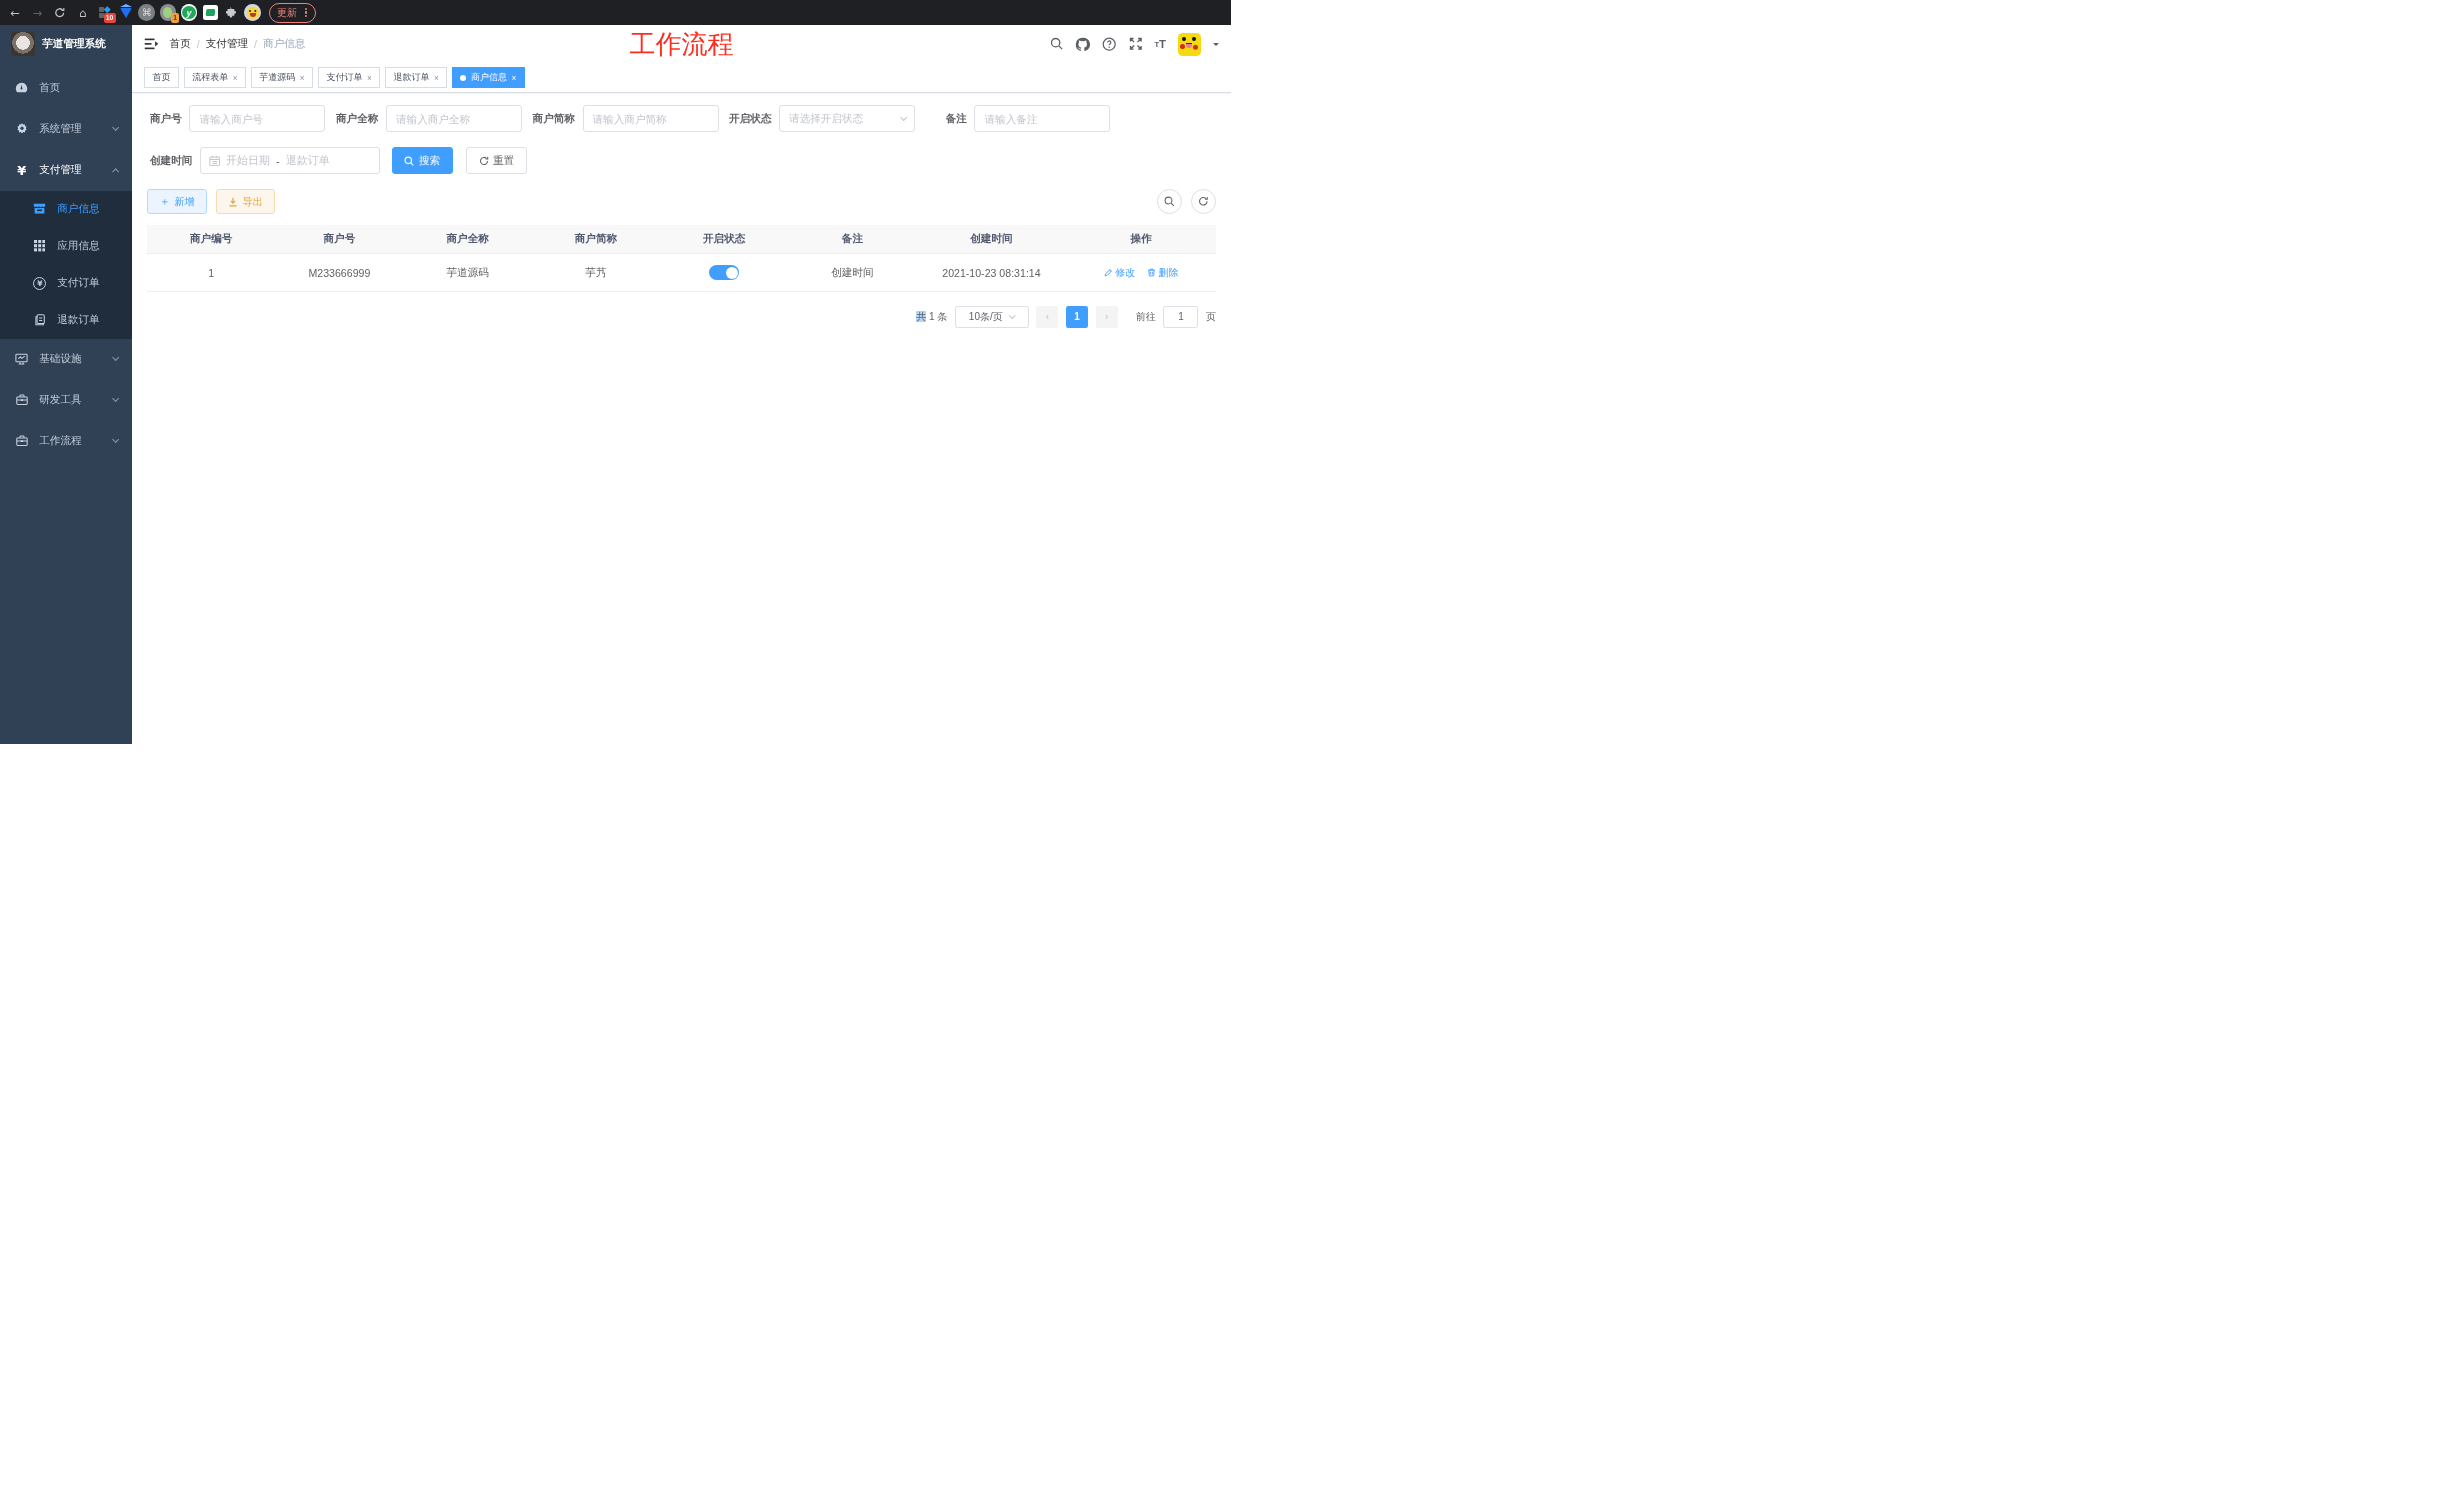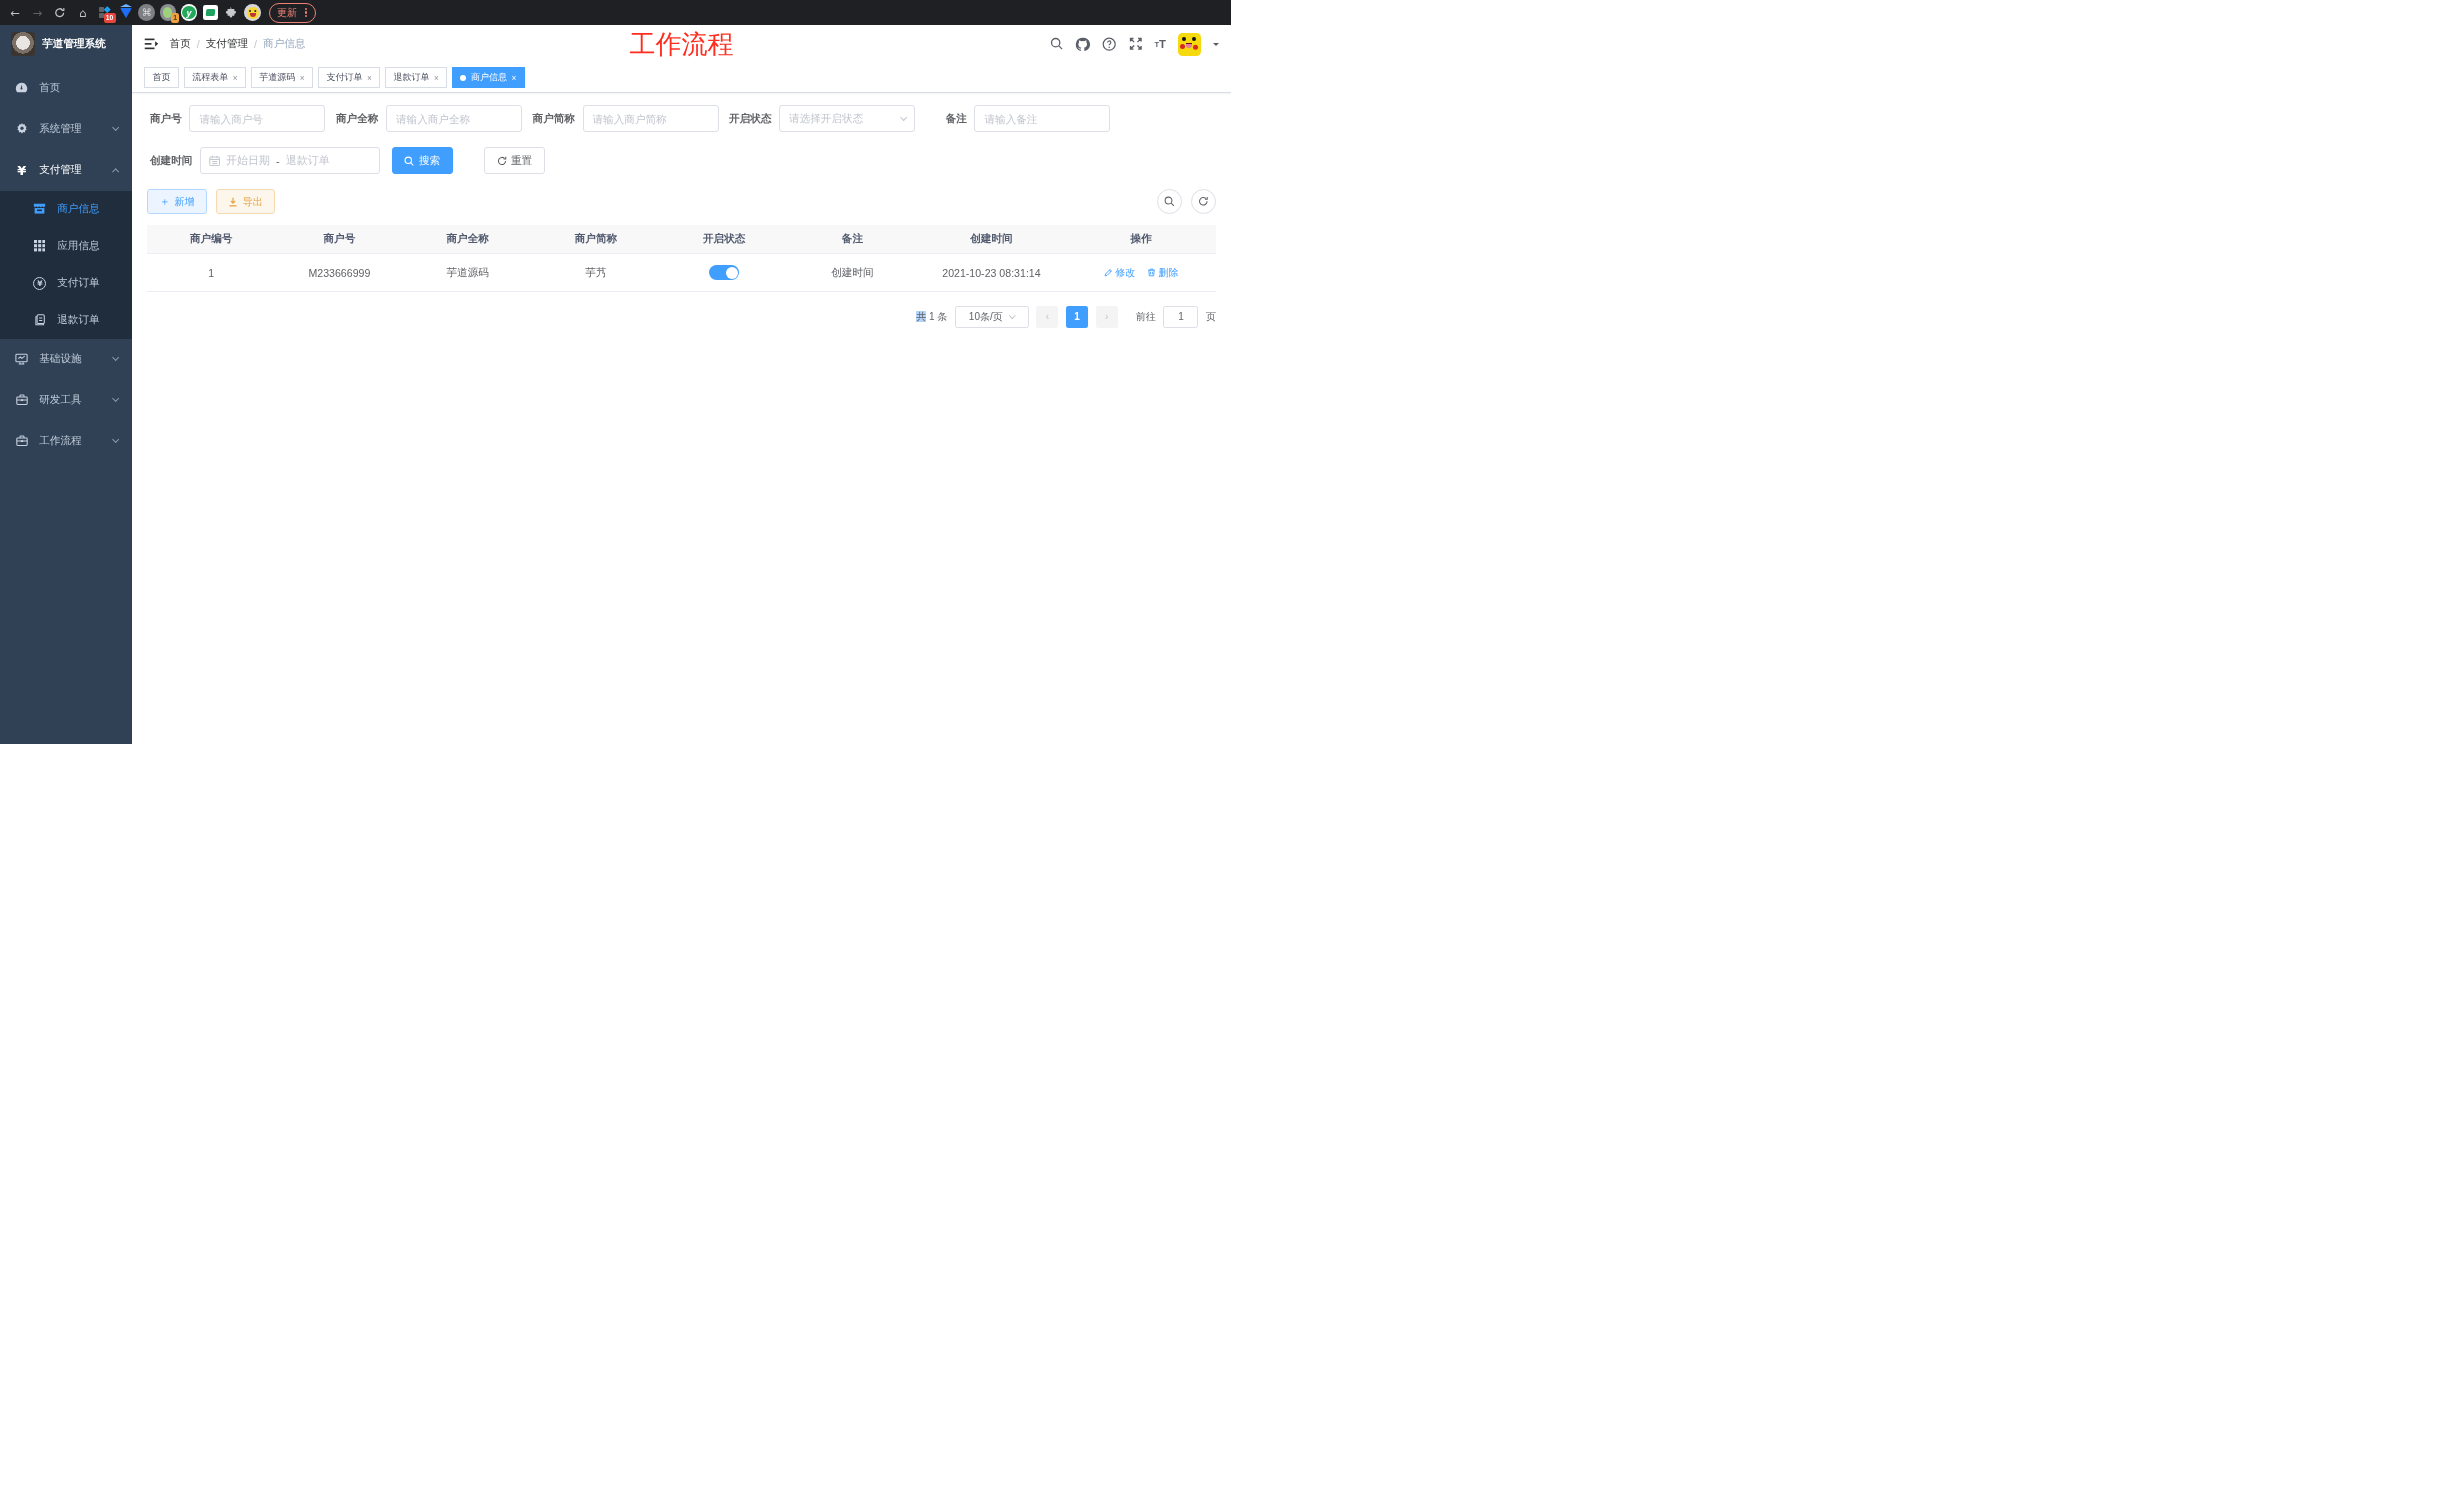--- a/index.html
+++ b/index.html
@@ -406,21 +406,21 @@
           <span class="ph" style="color:#606266;">-</span>
           <span class="ph">退款订单</span>
         </div>
         <button class="btn primary" style="margin-left:4.5px;">
           <svg width="10" height="10" viewBox="0 0 14 14" fill="none" stroke="#fff" stroke-width="1.6">
               <circle cx="6" cy="6" r="4.5"></circle>
               <path d="M9.5 9.5 13 13"></path>
             </svg>
           <span>搜索</span>
         </button>
-        <button class="btn" style="margin-left:24px;">
+        <button class="btn" style="margin-left:6px;">
           <svg width="10" height="10" viewBox="0 0 14 14" fill="none" stroke="#606266" stroke-width="1.5">
               <path d="M12 7a5 5 0 1 1-1.5-3.6"></path>
               <path d="M12.2 1.2v3h-3"></path>
             </svg>
           <span>重置</span>
         </button>
       </div>
 
       <div class="toolbar-row">
         <button class="btn sm plain-blue">

